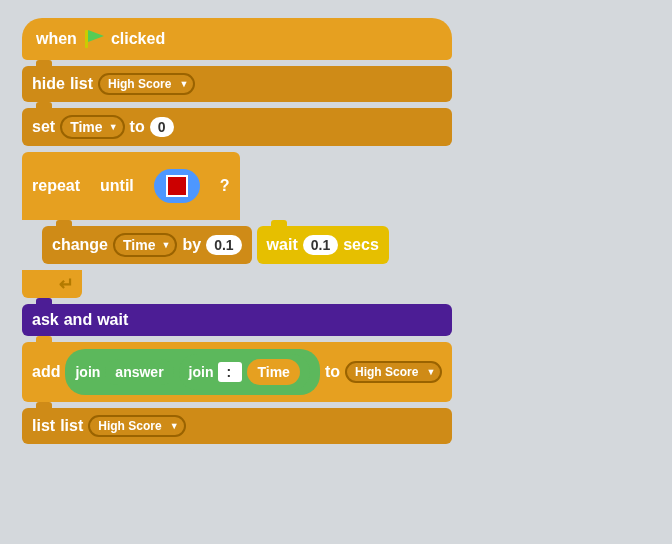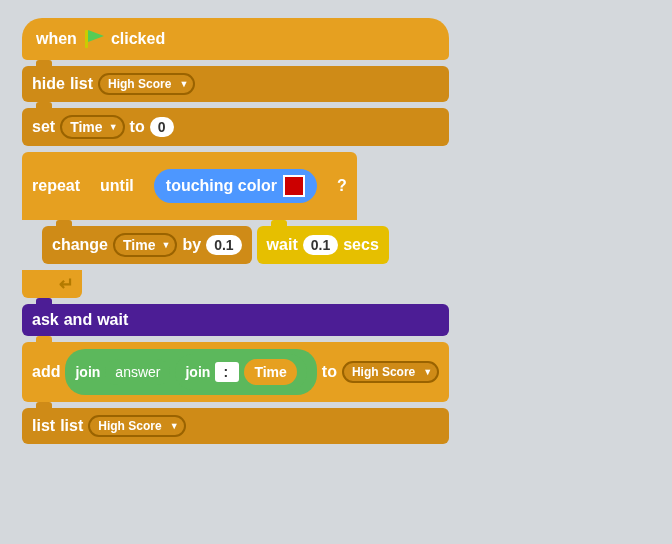--- a/index.html
+++ b/index.html
@@ -201,21 +201,21 @@
 
     
     .answer-block {
       background: #5cb85c;
       border-radius: 20px;
       padding: 5px 10px;
       display: inline-flex;
       align-items: center;
       font-size: 14px;
       color: white;
-      font-weight: normal;
+      font-weight: bold;
     }
 
     
     .time-block {
       background: #e6a020;
       border-radius: 20px;
       padding: 5px 10px;
       display: inline-flex;
       align-items: center;
       font-size: 14px;
@@ -297,21 +297,20 @@
     </div>
   </div>
 
   <div class="repeat-until-wrapper">
 
     <div class="repeat-until-top">
       <span>repeat</span>
       <span>until</span>
 
       <div class="touching-color-block">
-        <span>touching color</span>
         <div class="color-swatch"></div>
       </div>
       <span>?</span>
     </div>
 
     <div class="repeat-until-inner">
 
       <div class="block dark-orange">
         <span>change</span>
         <div class="dropdown dropdown-dark">

